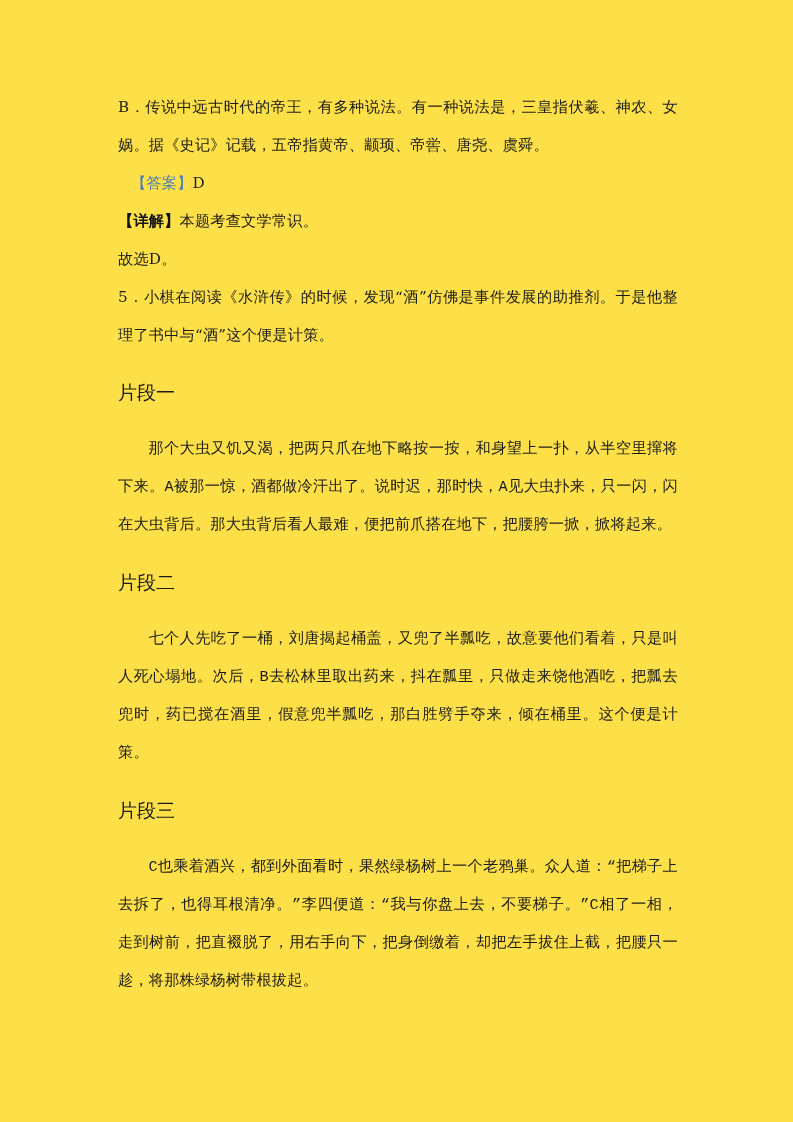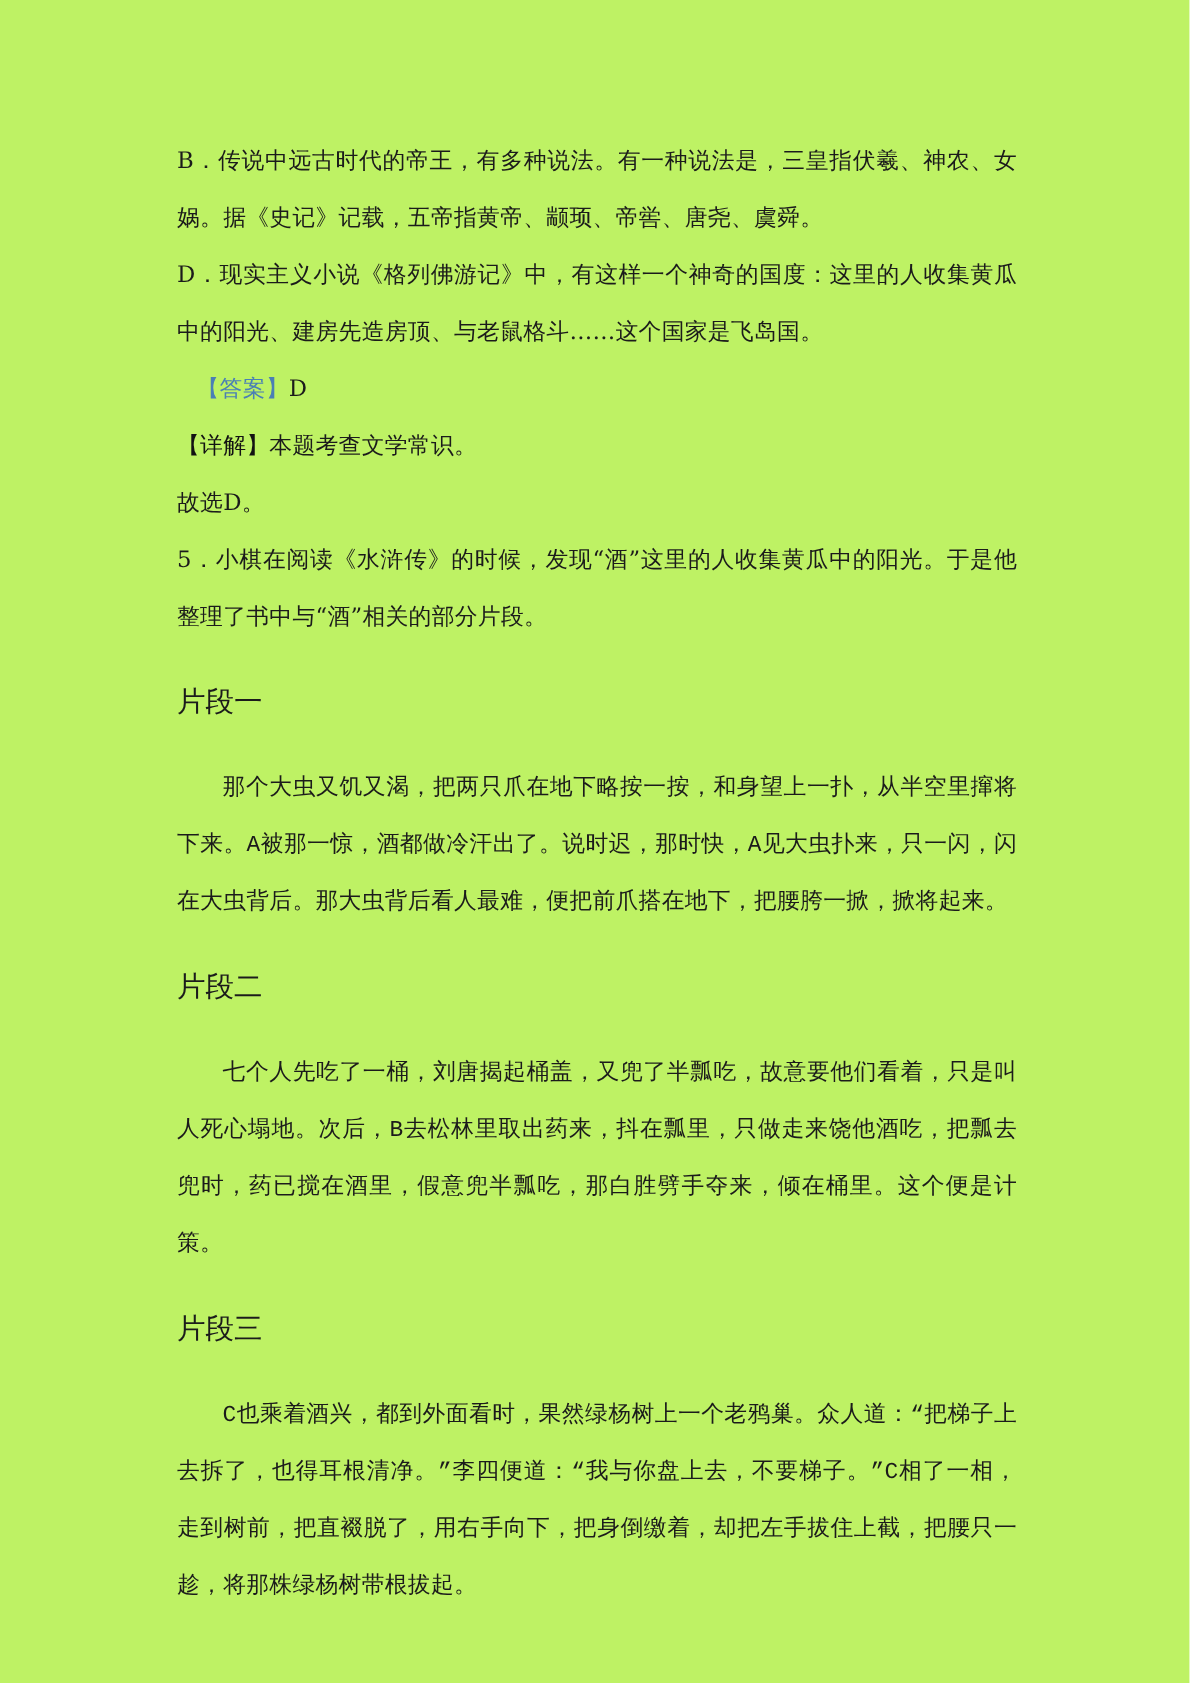--- a/index.html
+++ b/index.html
@@ -13,21 +13,21 @@
     height: 1122px;
     overflow: hidden;
     font-family: "DejaVu Serif", "Liberation Serif", serif;
     color: #1a1a1a;
     -webkit-font-smoothing: antialiased;
   }
   .page {
     position: relative;
     width: 793px;
     height: 1122px;
-    background: #bef264;
+    background: #fde047;
     box-sizing: border-box;
     padding: 88px 115px 0 118px;
   }
   .doc-body {
     width: 560px;
   }
   .para {
     font-size: 15.2px;
     line-height: 38px;
     letter-spacing: 0.2px;
@@ -39,49 +39,48 @@
   }
   .indent2 {
     text-indent: 2em;
     font-family: Liberation Mono, monospace;
   }
   .label-blue {
     color: #4a7fb5;
     margin-left: 13px;
   }
   .label-bold {
-    font-weight: normal;
+    font-weight: bold;
     color: #121212;
   }
   .seg-title {
     font-size: 19px;
     line-height: 38px;
     color: #1b1b1b;
   }
 </style>
 </head>
 <body>
 
 <div class="page">
   <div class="doc-body">
 
     <p class="para">B．传说中远古时代的帝王，有多种说法。有一种说法是，三皇指伏羲、神农、女娲。据《史记》记载，五帝指黄帝、颛顼、帝喾、唐尧、虞舜。</p>
 
 
-    <p class="para">D．现实主义小说《格列佛游记》中，有这样一个神奇的国度：这里的人收集黄瓜中的阳光、建房先造房顶、与老鼠格斗……这个国家是飞岛国。</p>
 
     <p class="para"><span class="label-blue">【答案】</span><span>D</span></p>
 
 
     <p class="para"><span class="label-bold">【详解】</span><span>本题考查文学常识。</span></p>
 
 
     <p class="para">故选D。</p>
 
-    <p class="para"><span>5．</span><span>小棋在阅读《水浒传》的时候，发现“酒”这里的人收集黄瓜中的阳光。于是他整理了书中与“酒”相关的部分片段。</span></p>
+    <p class="para"><span>5．</span><span>小棋在阅读《水浒传》的时候，发现“酒”仿佛是事件发展的助推剂。于是他整理了书中与“酒”这个便是计策。</span></p>
 
     <p class="seg-title">片段一</p>
     <p class="para indent2">那个大虫又饥又渴，把两只爪在地下略按一按，和身望上一扑，从半空里撺将下来。A被那一惊，酒都做冷汗出了。说时迟，那时快，A见大虫扑来，只一闪，闪在大虫背后。那大虫背后看人最难，便把前爪搭在地下，把腰胯一掀，掀将起来。</p>
 
     <p class="seg-title">片段二</p>
     <p class="para indent2">七个人先吃了一桶，刘唐揭起桶盖，又兜了半瓢吃，故意要他们看着，只是叫人死心塌地。次后，B去松林里取出药来，抖在瓢里，只做走来饶他酒吃，把瓢去兜时，药已搅在酒里，假意兜半瓢吃，那白胜劈手夺来，倾在桶里。这个便是计策。</p>
 
     <p class="seg-title">片段三</p>
     <p class="para indent2">C也乘着酒兴，都到外面看时，果然绿杨树上一个老鸦巢。众人道：“把梯子上去拆了，也得耳根清净。”李四便道：“我与你盘上去，不要梯子。”C相了一相，走到树前，把直裰脱了，用右手向下，把身倒缴着，却把左手拔住上截，把腰只一趁，将那株绿杨树带根拔起。</p>
 

